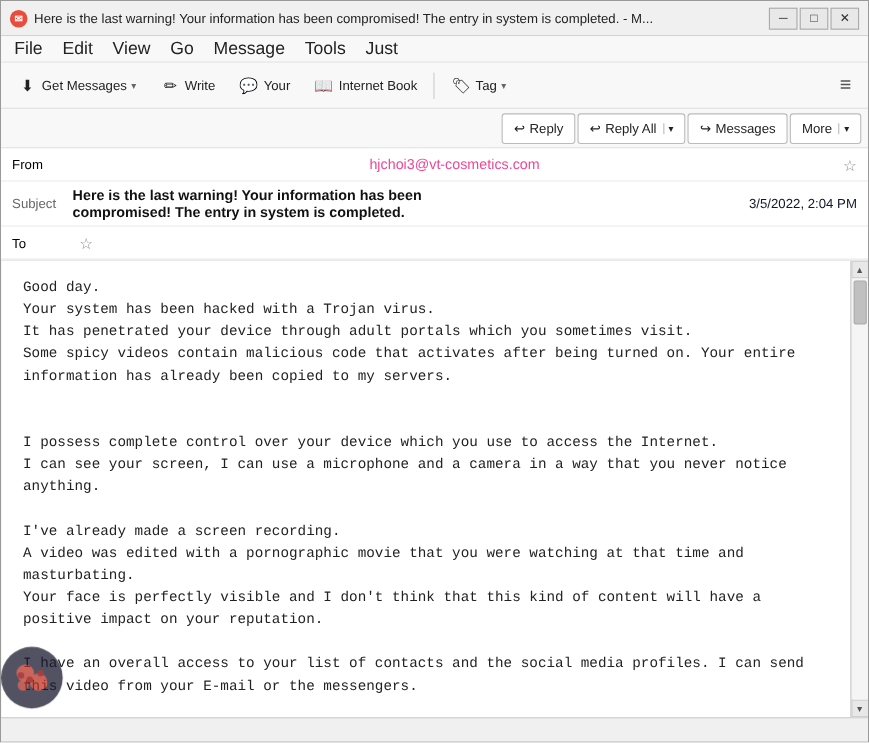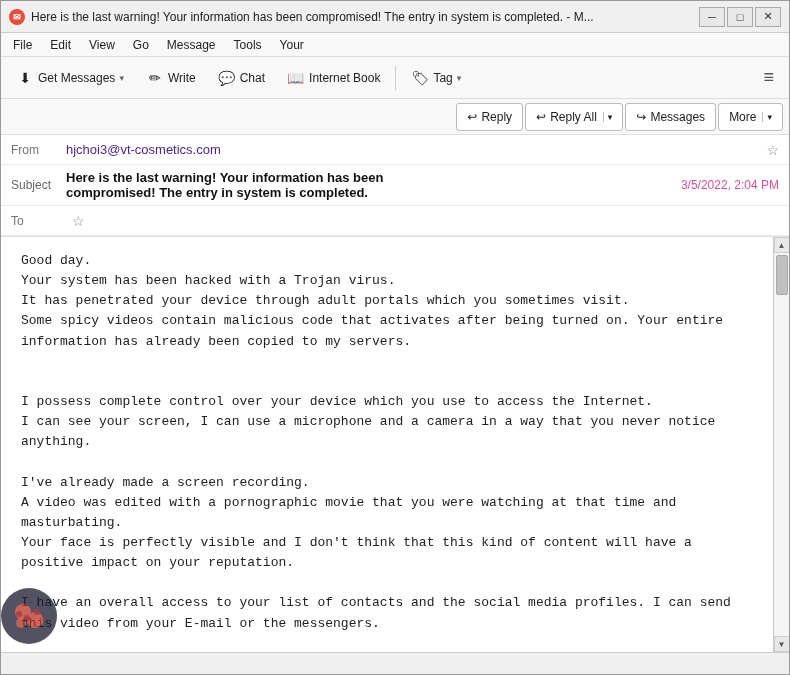--- a/index.html
+++ b/index.html
@@ -66,21 +66,21 @@
       background: #f8f8f8;
       border-bottom: 1px solid #ddd;
       display: flex;
       align-items: center;
       padding: 2px 4px;
       height: 24px;
       gap: 2px;
     }
     .menu-item {
       padding: 2px 8px;
-      font-size: 12px;
+      font-size: 16px;
       color: #222;
       cursor: pointer;
       border-radius: 2px;
     }
     
     .toolbar {
       background: #f8f8f8;
       border-bottom: 1px solid #ddd;
       display: flex;
       align-items: center;
@@ -170,30 +170,31 @@
     }
     .email-field {
       display: flex;
       align-items: center;
       padding: 5px 10px;
       border-bottom: 1px solid #ebebeb;
       font-size: 13px;
       min-height: 30px;
     }
     .email-field-label {
-      color: #737373;
+      color: #000000;
       min-width: 55px;
       font-size: 12px;
     }
     .email-field-value {
       color: #222;
       flex: 1;
     }
     .email-field-value.from-value {
-      color: #4c1d95;
+      color: #ec4899;
+      text-align: center;
     }
     .email-field-value.subject-value {
       font-weight: bold;
       color: #111;
       font-size: 13px;
     }
     .email-field-value.date-value {
       color: #555;
       font-size: 12px;
       text-align: right;
@@ -337,36 +338,36 @@
     </div>
   </div>
 
   <div class="menu-bar">
     <span class="menu-item">File</span>
     <span class="menu-item">Edit</span>
     <span class="menu-item">View</span>
     <span class="menu-item">Go</span>
     <span class="menu-item">Message</span>
     <span class="menu-item">Tools</span>
-    <span class="menu-item">Your</span>
+    <span class="menu-item">Just</span>
   </div>
 
   <div class="toolbar">
     <button class="toolbar-btn">
       <span class="toolbar-btn-icon">⬇</span>
       <span>Get Messages</span>
       <span class="toolbar-dropdown-arrow">▾</span>
     </button>
     <button class="toolbar-btn">
       <span class="toolbar-btn-icon">✏</span>
       <span>Write</span>
     </button>
     <button class="toolbar-btn">
       <span class="toolbar-btn-icon">💬</span>
-      <span>Chat</span>
+      <span>Your</span>
     </button>
     <button class="toolbar-btn">
       <span class="toolbar-btn-icon">📖</span>
       <span>Internet Book</span>
     </button>
     <div class="toolbar-separator"></div>
     <button class="toolbar-btn">
       <span class="toolbar-btn-icon">🏷</span>
       <span>Tag</span>
       <span class="toolbar-dropdown-arrow">▾</span>
@@ -397,21 +398,21 @@
 
   <div class="email-header">
     <div class="email-field">
       <span class="email-field-label">From</span>
       <span class="email-field-value from-value">hjchoi3@vt-cosmetics.com</span>
       <span class="star-icon">☆</span>
     </div>
     <div class="subject-row">
       <span class="email-field-label" style="color:#666;font-size:12px;min-width:55px;">Subject</span>
       <span class="email-field-value subject-value" style="flex:1;font-size:13px;font-weight:bold;">Here is the last warning! Your information has been compromised! The entry in system is completed.</span>
-      <span class="email-field-value date-value" style="white-space:nowrap;margin-left:10px;font-size:12px;color:#ec4899;">3/5/2022, 2:04 PM</span>
+      <span class="email-field-value date-value" style="white-space:nowrap;margin-left:10px;font-size:12px;color:#0f172a;">3/5/2022, 2:04 PM</span>
     </div>
     <div class="email-field">
       <span class="email-field-label">To</span>
       <span class="star-icon">☆</span>
     </div>
   </div>
 
   <div class="email-body-wrapper">
     <div class="email-body">
       <pre>Good day.

